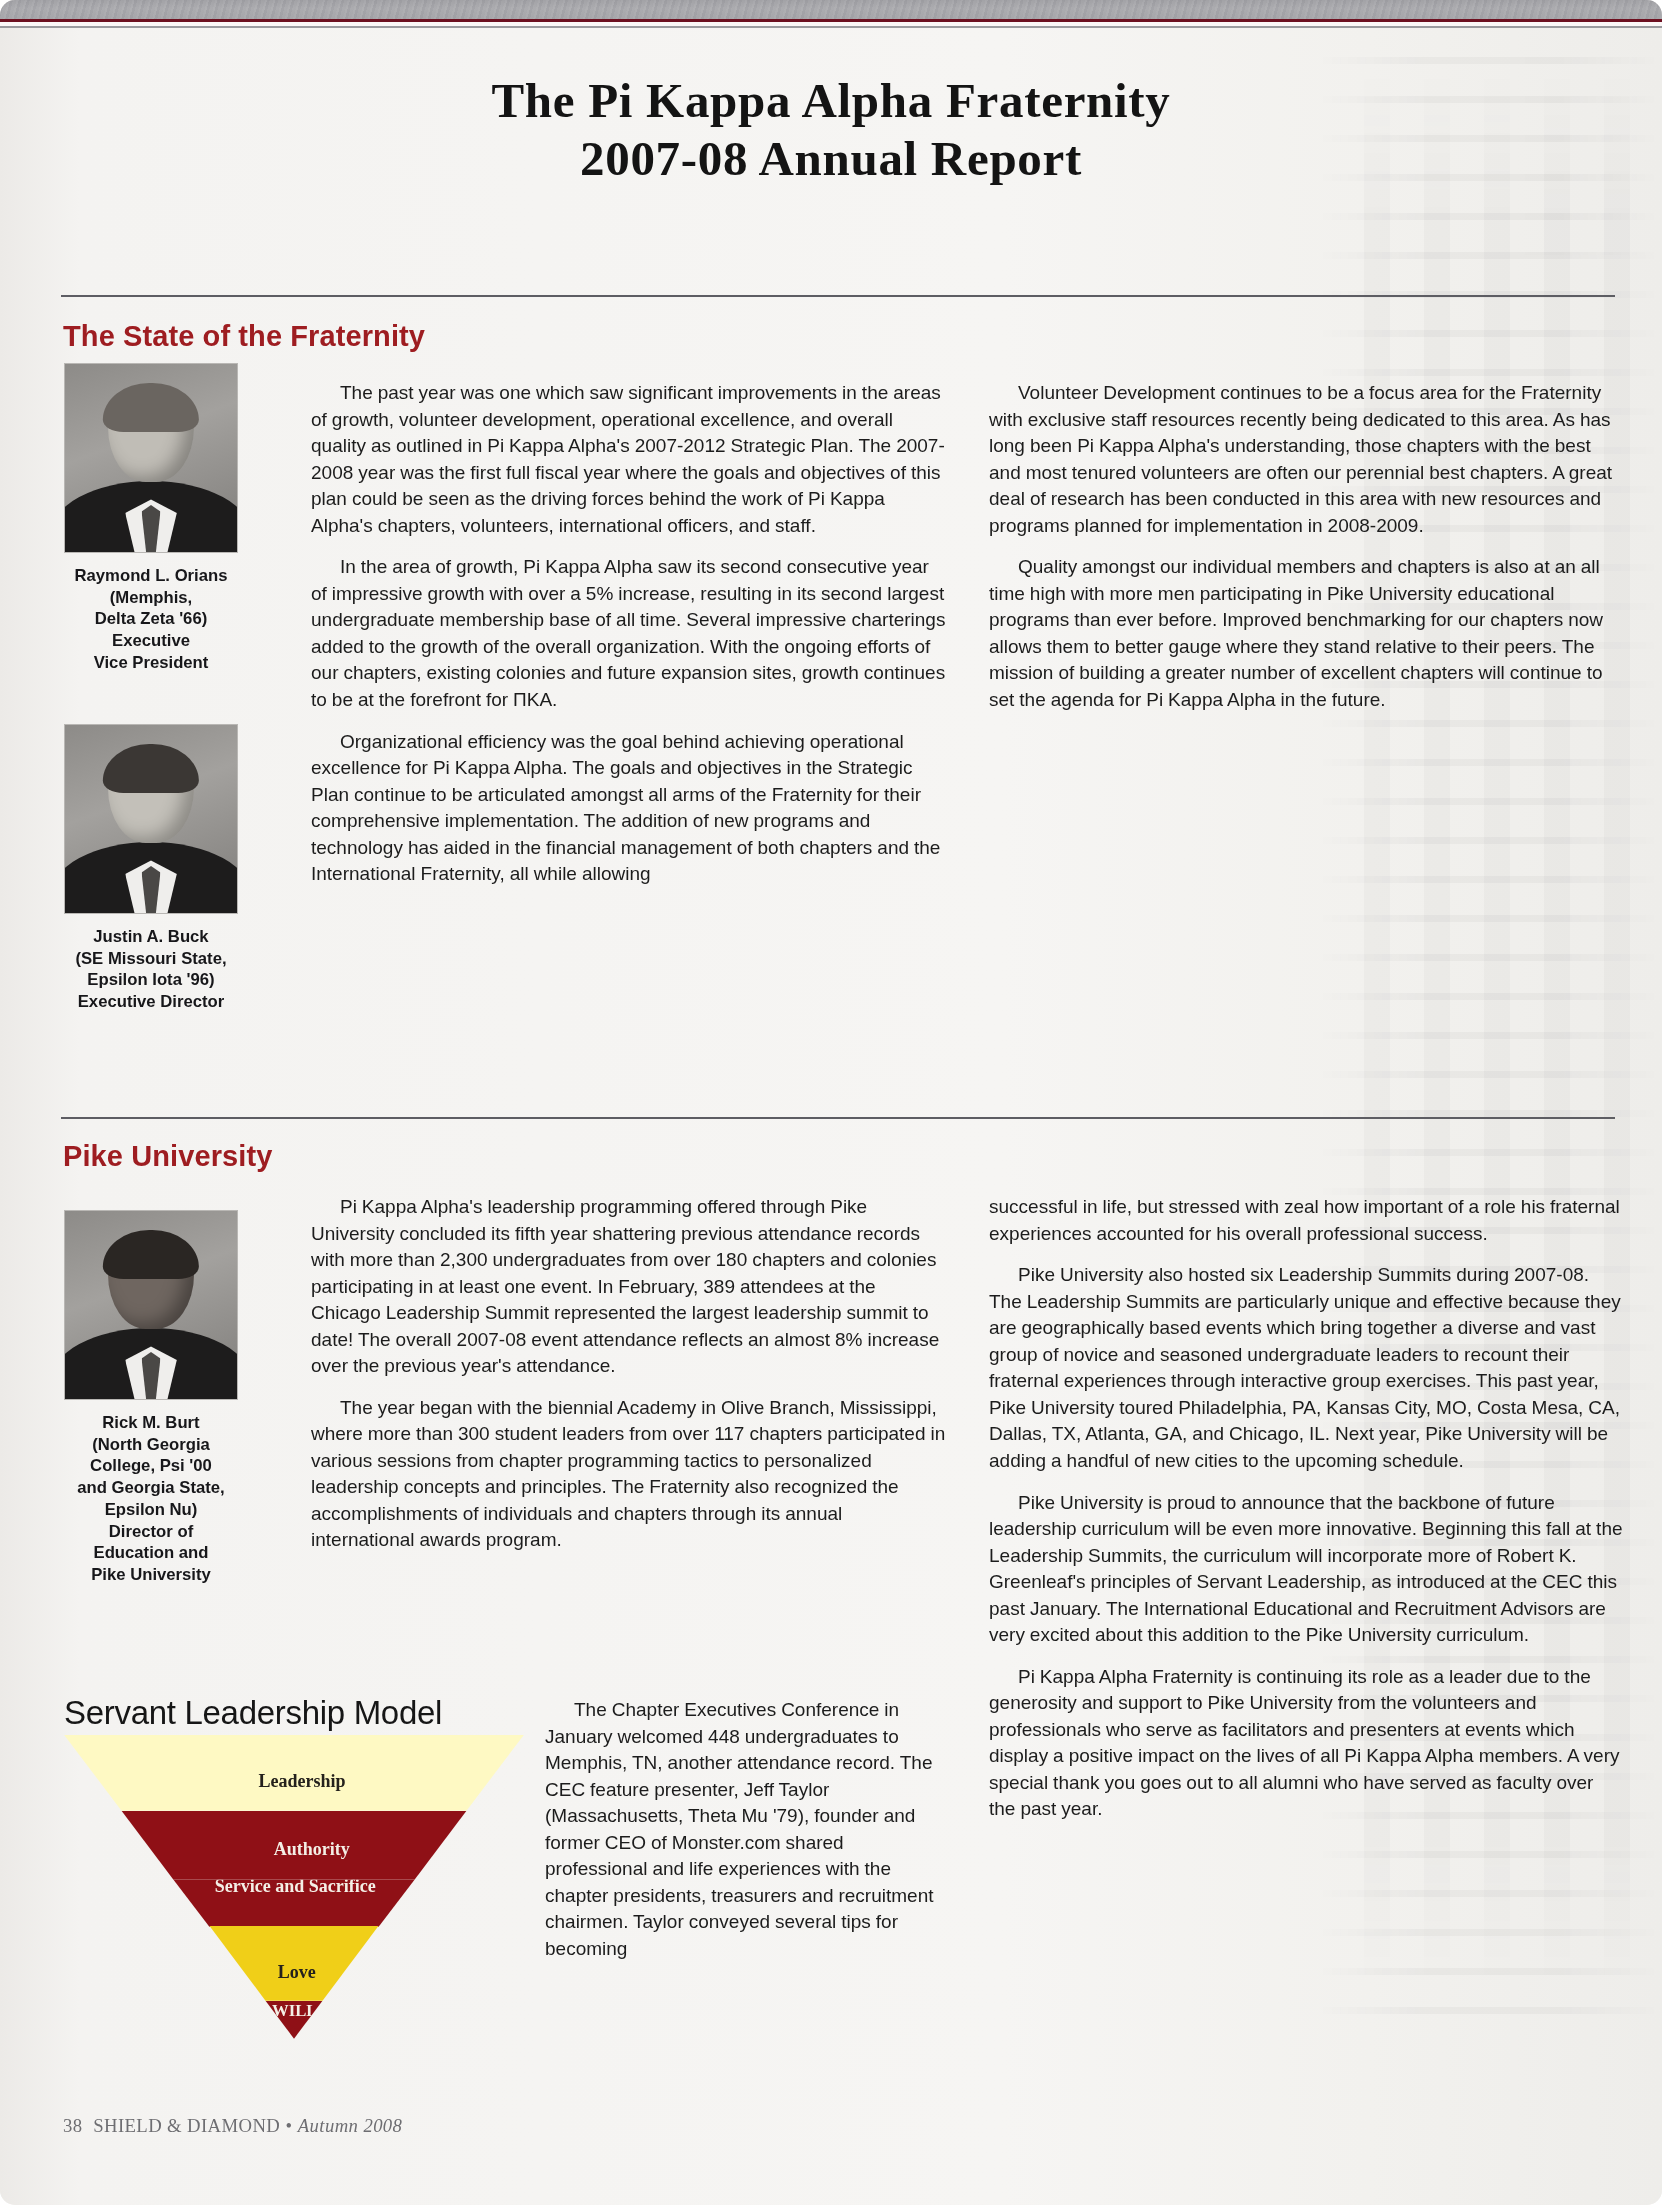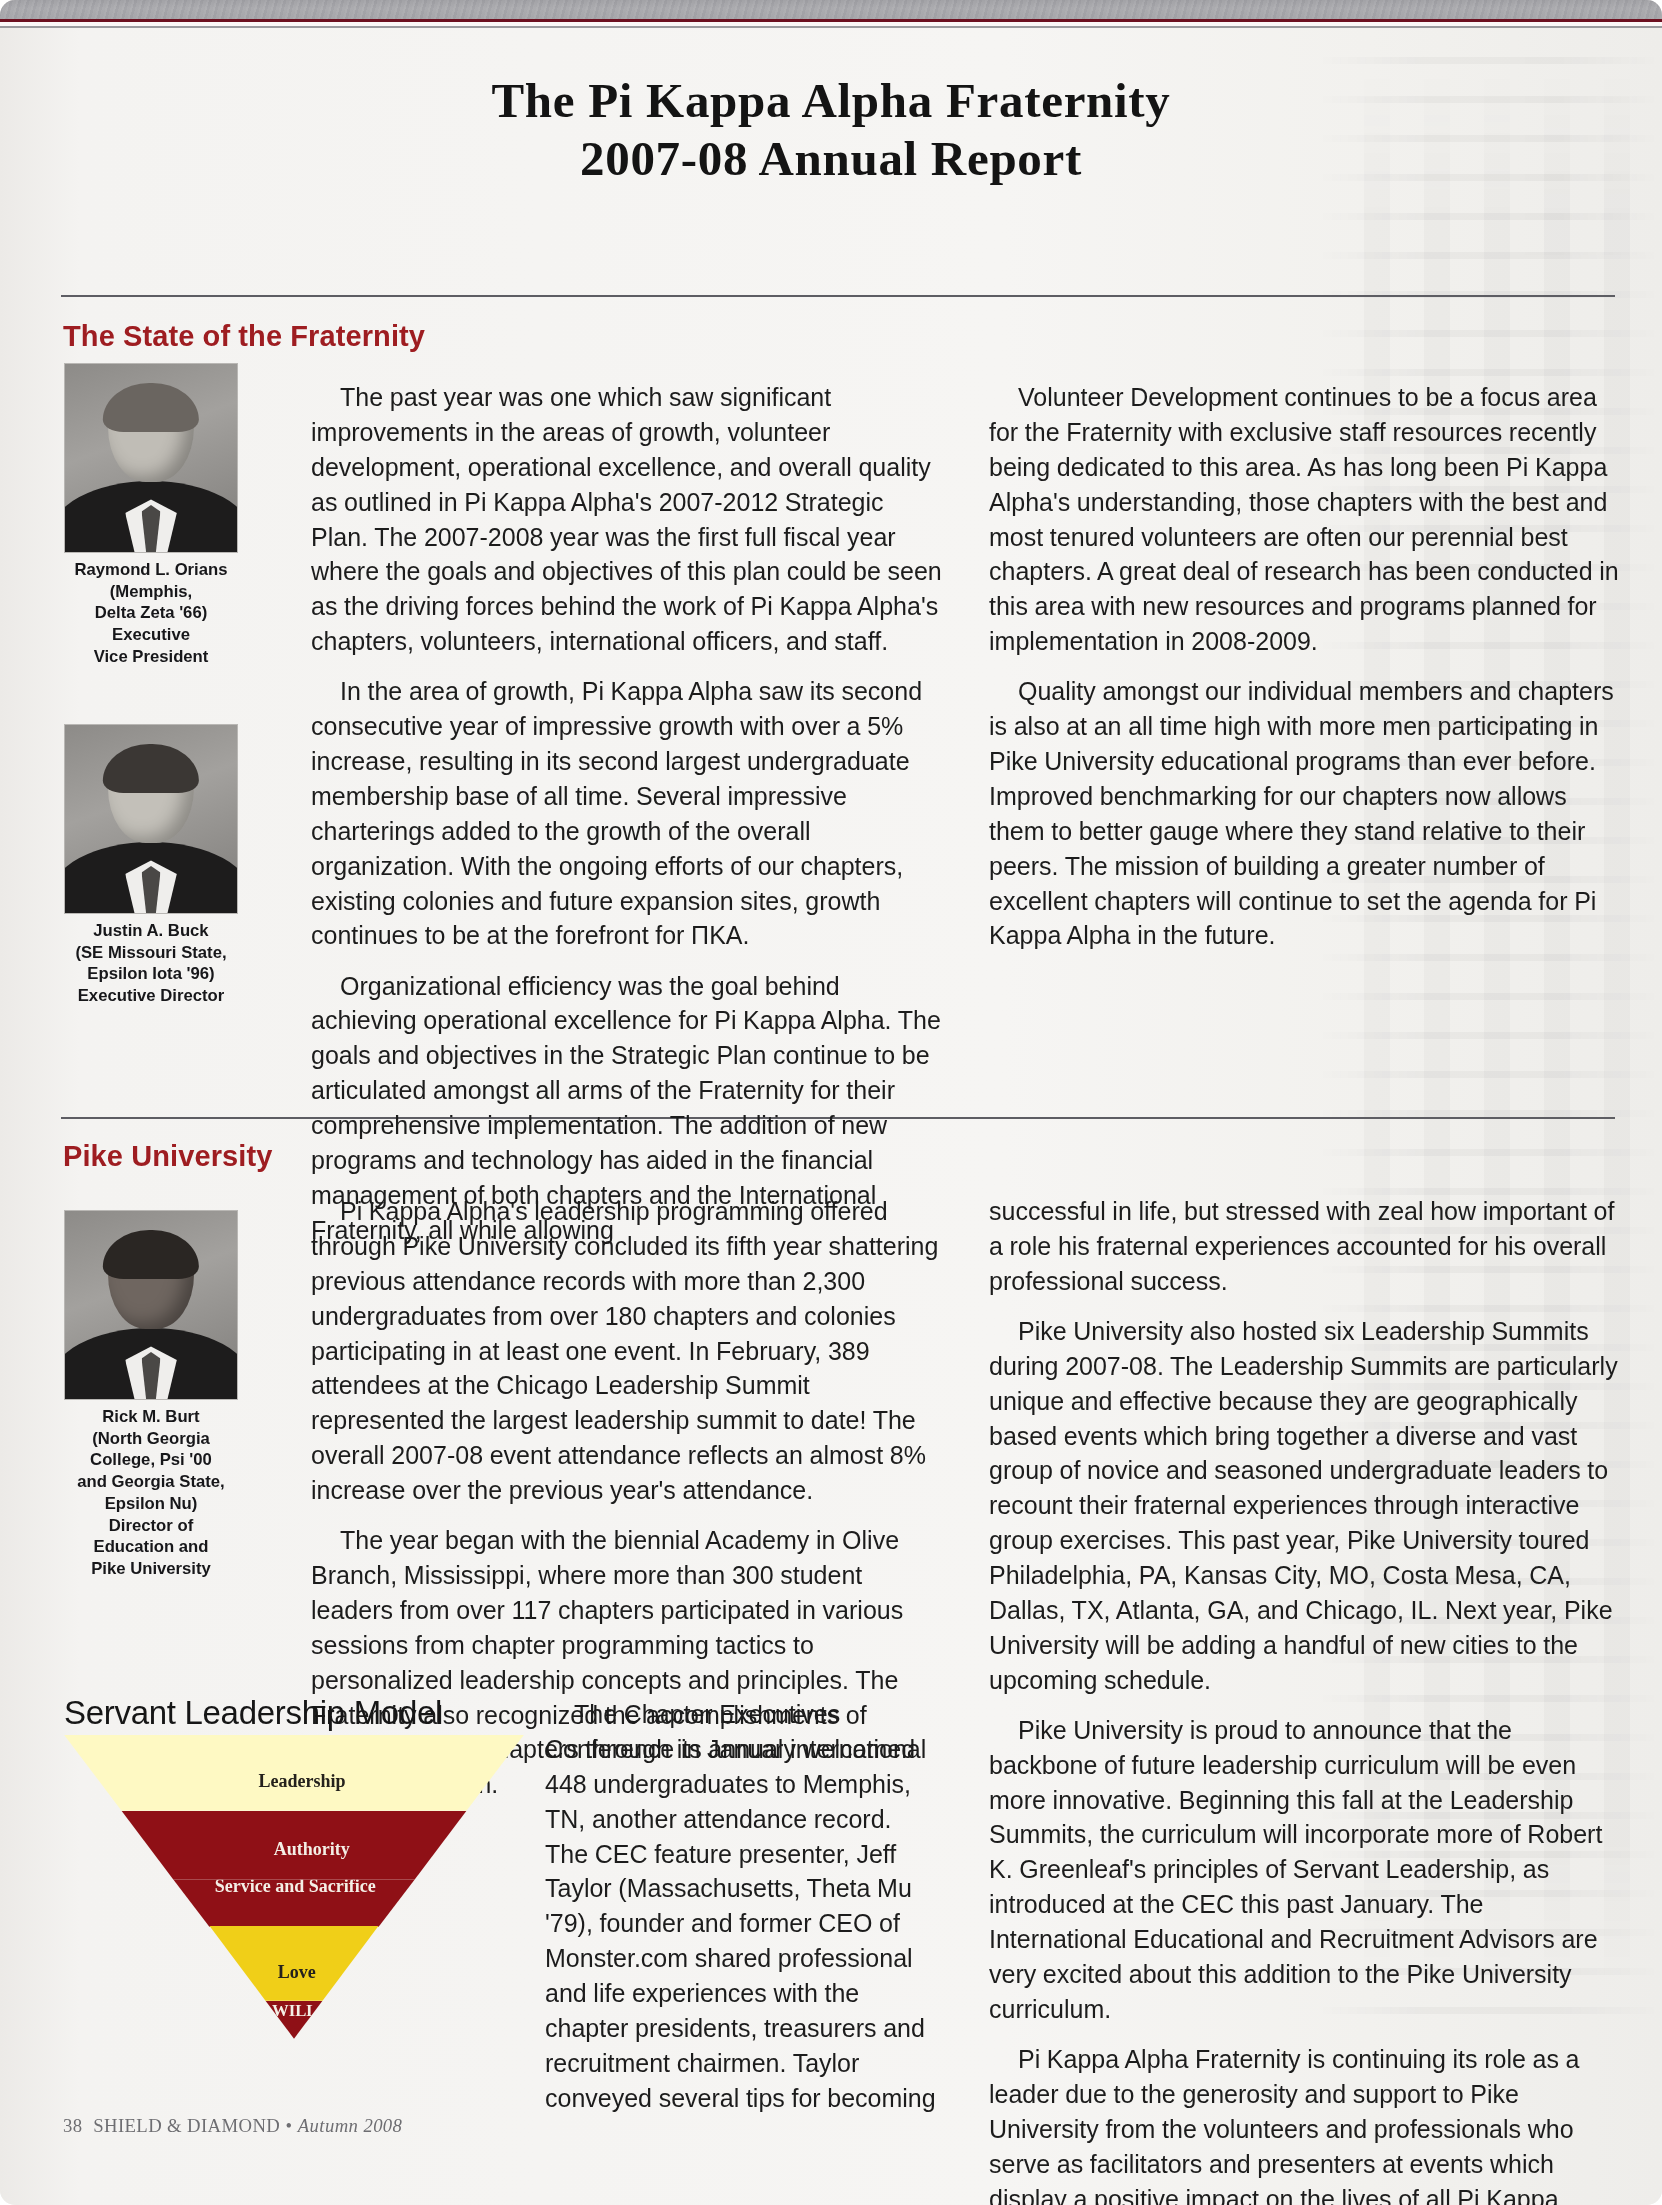--- a/index.html
+++ b/index.html
@@ -148,21 +148,21 @@
     font-weight: bold;
     color: #9e1d21;
     letter-spacing: 0.1px;
   }
   .section-head.sh1 { top: 320px; }
   .section-head.sh2 { top: 1140px; }
 
   
   .col {
     position: absolute;
-    font-size: 25px;
+    font-size: 19px;
     line-height: 1.395;
     color: #1c1c1c;
     text-align: left;
     word-spacing: -0.3px;
   }
   .col p {
     margin: 0 0 15.3px 0;
     text-indent: 29px;
   }
   .col p.noindent { text-indent: 0; }
@@ -238,21 +238,21 @@
   .bio .photo .hair {
     position: absolute;
     left: 50%;
     top: 10%;
     transform: translateX(-50%);
     width: 56%;
     height: 26%;
     border-radius: 50% 50% 22% 22% / 78% 78% 26% 26%;
   }
   .bio .cap {
-    margin-top: 6px;
+    margin-top: 12px;
     font-size: 16.7px;
     font-weight: bold;
     line-height: 1.30;
     color: #17171a;
   }
 
   .bio.b1 { left: 61px; top: 363px; }
   .bio.b2 { left: 61px; top: 724px; }
   .bio.b3 { left: 61px; top: 1210px; }
 

